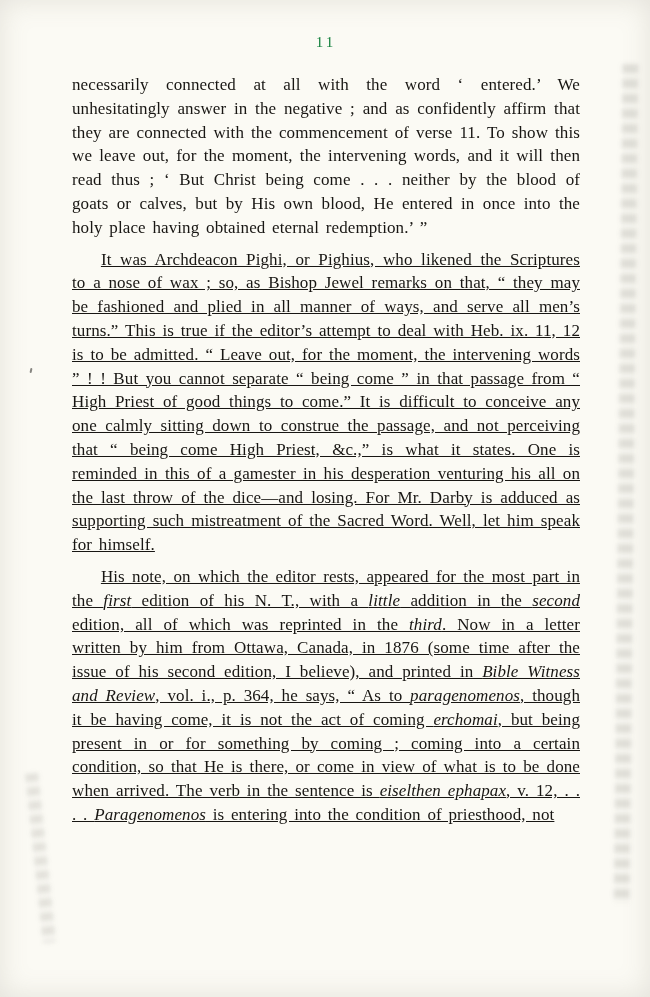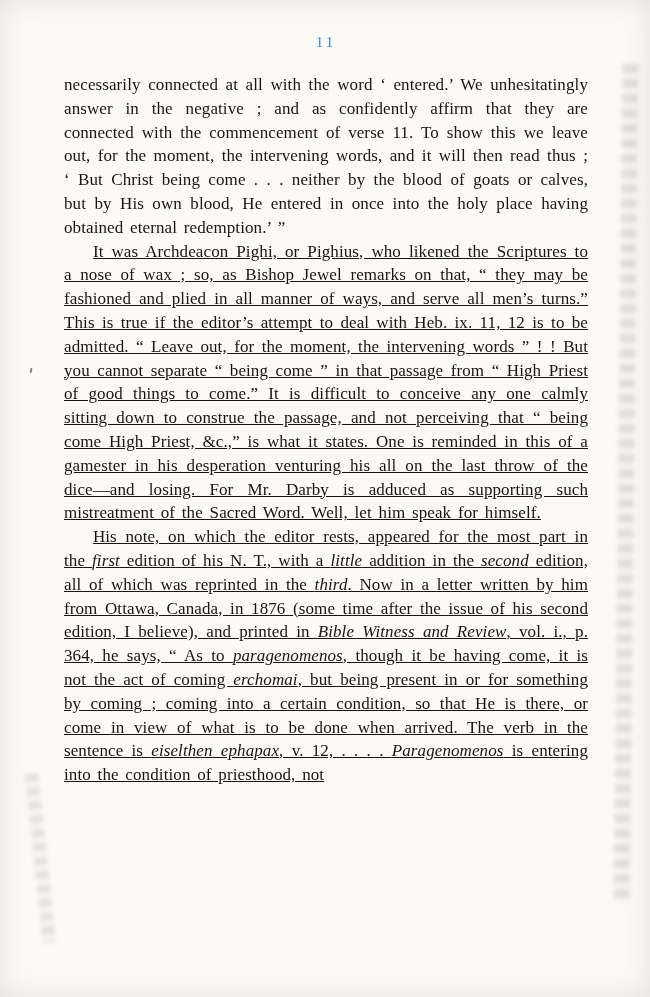--- a/index.html
+++ b/index.html
@@ -25,24 +25,24 @@
   .page {
     position: relative;
     padding: 30px 62px 0 64px;
     box-sizing: border-box;
   }
   .page-number {
     text-align: center;
     font-size: 15px;
     letter-spacing: 3px;
     margin: 4px 0 22px 0;
-    color: #3b82f6;
+    color: #15803d;
   }
   .page-text p {
-    margin: 0;
+    margin: 8px;
     font-size: 17px;
     line-height: 23.8px;
     text-align: justify;
     word-spacing: 0.14em;
     letter-spacing: 0.1px;
   }
   .page-text p.indent {
     text-indent: 1.7em;
     text-decoration: underline;
   }

